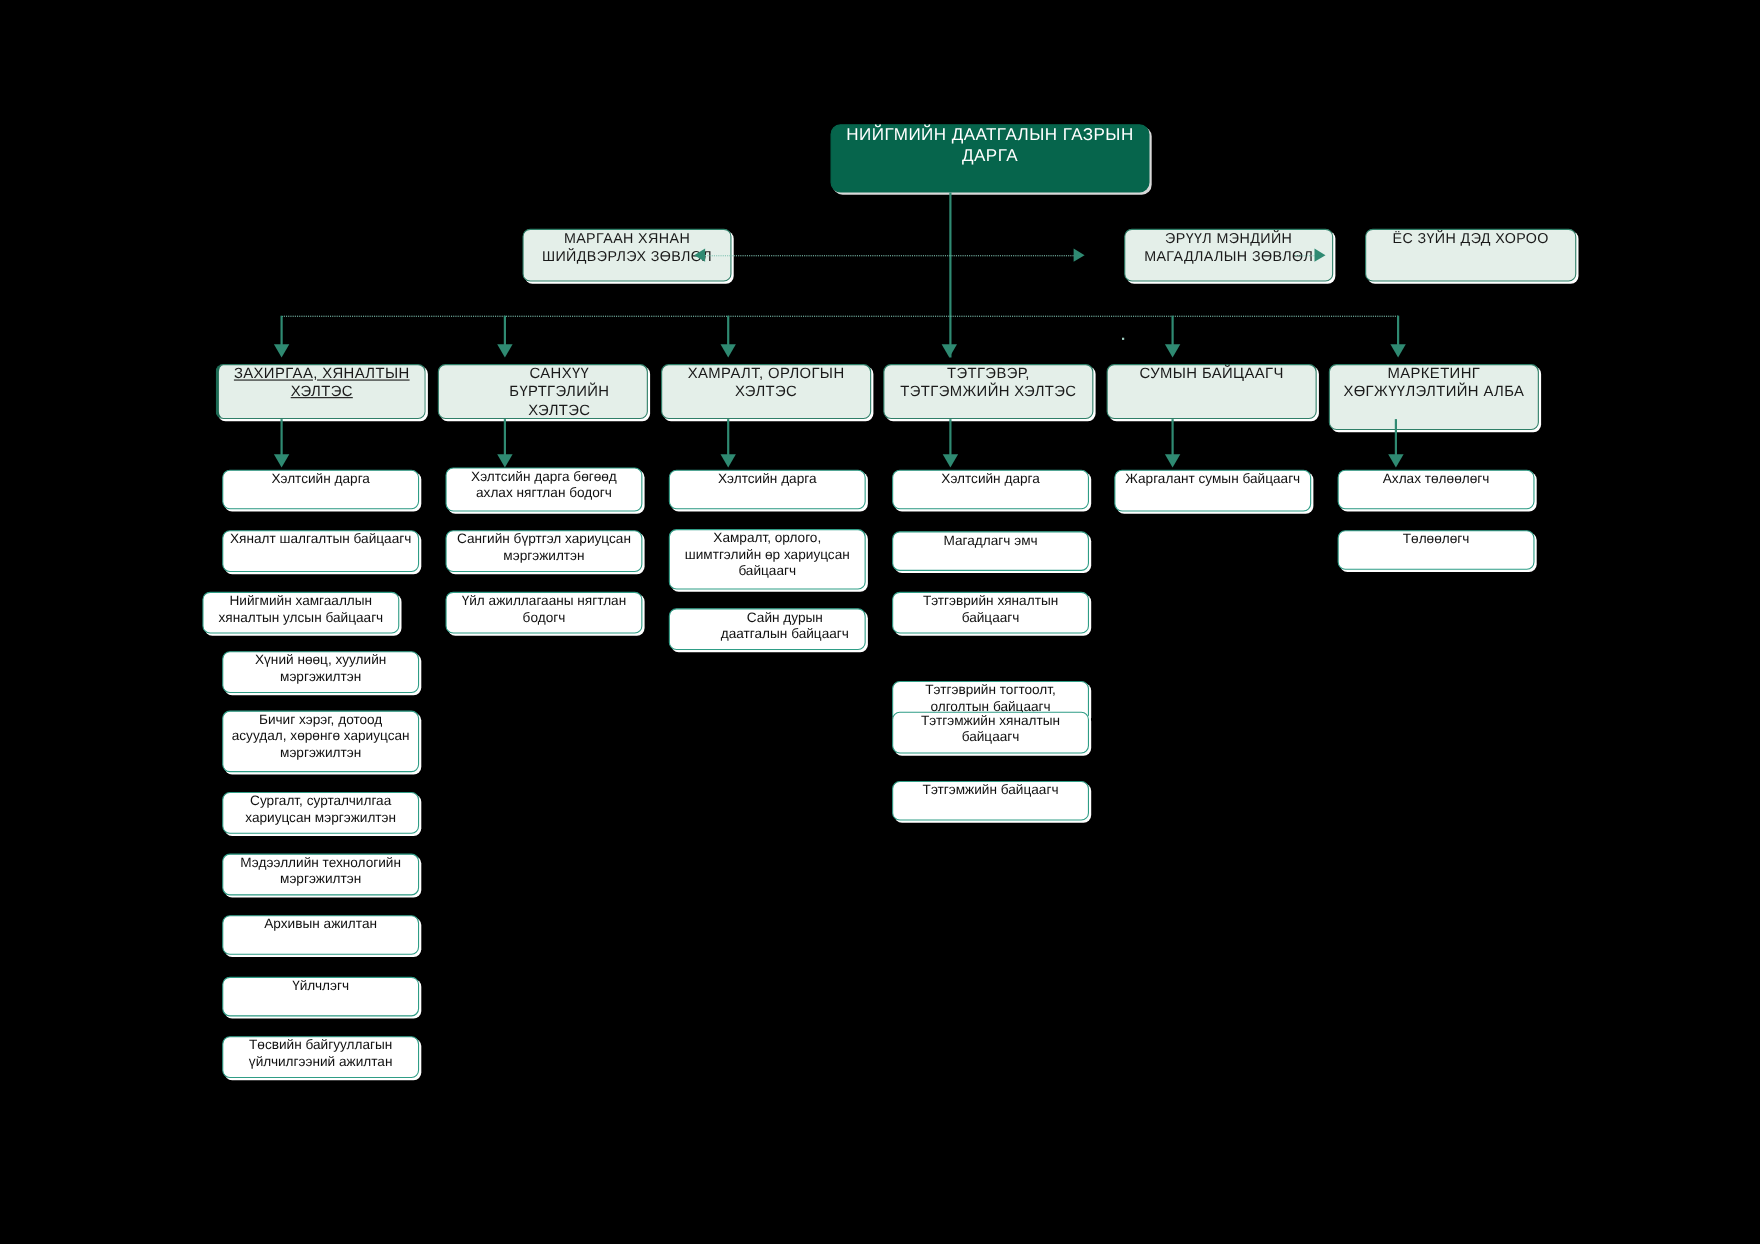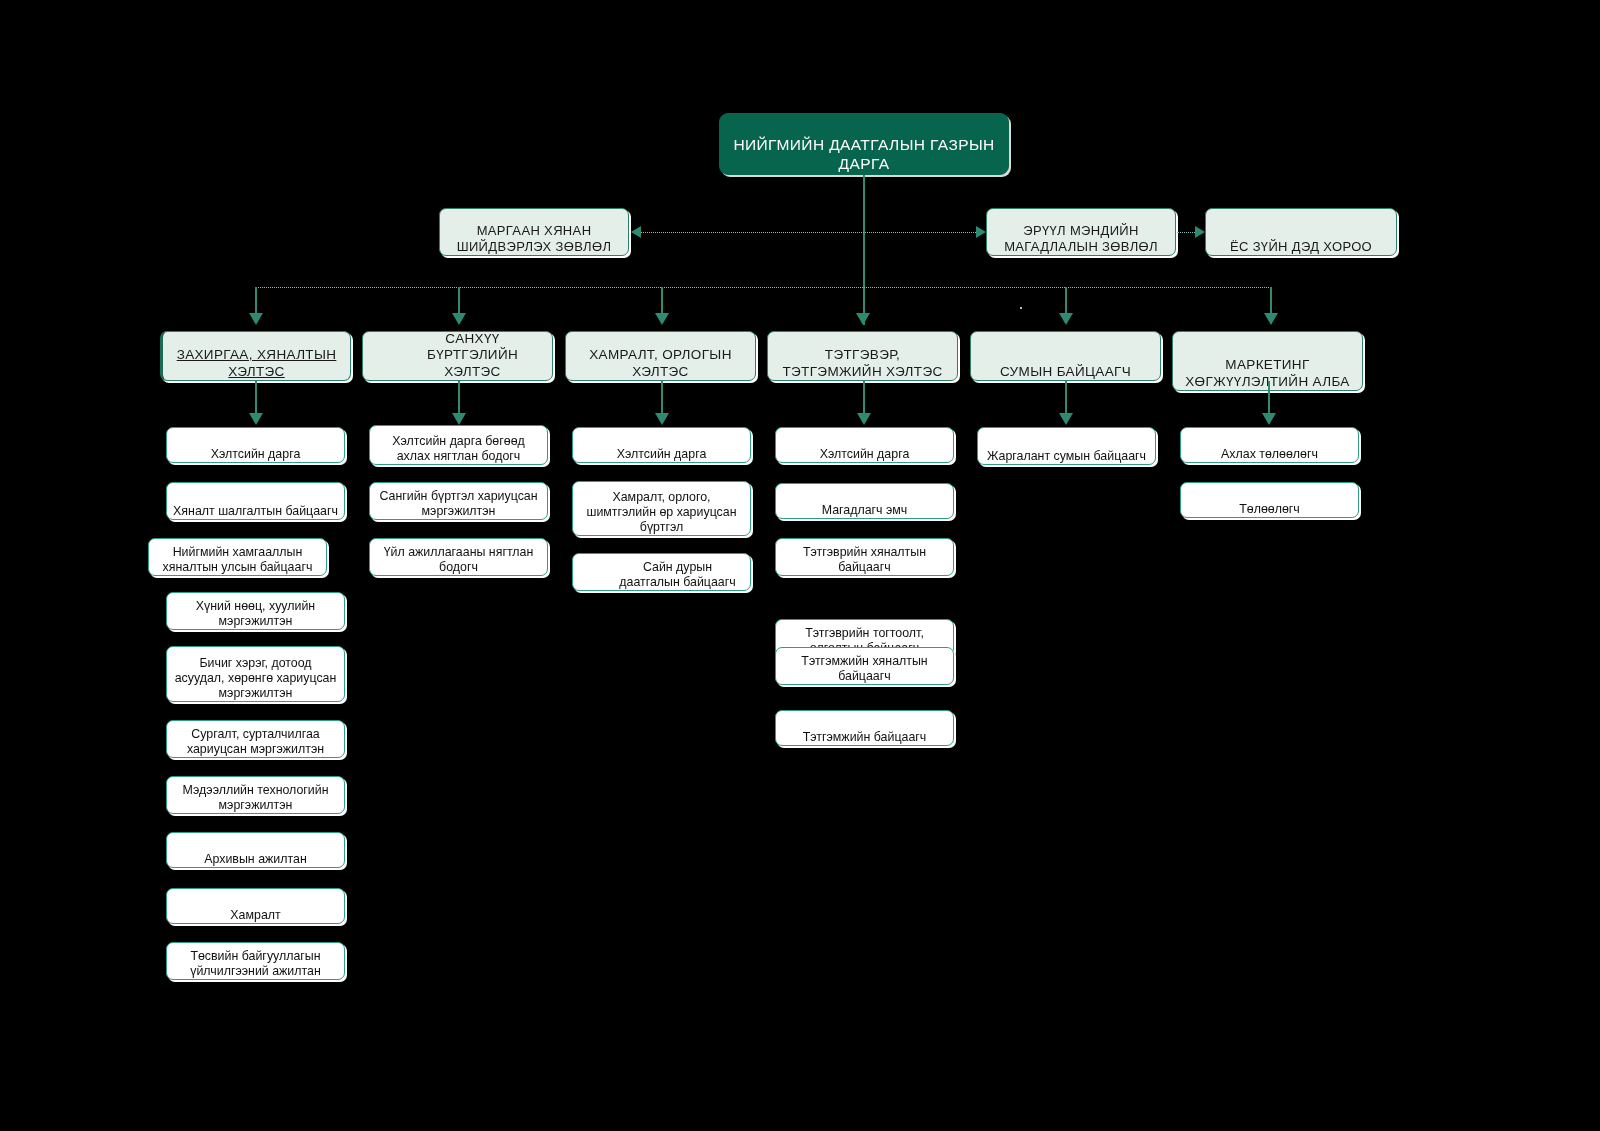--- a/index.html
+++ b/index.html
@@ -3,22 +3,22 @@
 <meta charset="utf-8">
 <style>
   html,body{margin:0;padding:0;background:#000;}
   body{width:1600px;height:1131px;position:relative;overflow:hidden;
        font-family:"Liberation Sans","DejaVu Sans",sans-serif;}
 
   #canvas{position:absolute;inset:0;width:1600px;height:1131px;}
 
   
   .box{position:absolute;box-sizing:border-box;display:flex;
-       align-items:flex-end;justify-content:center;text-align:center;
-       border-radius:7px;line-height:1.22;}
+       align-items:flex-start;justify-content:center;text-align:center;
+       border-radius:7px;line-height:1.22;margin-left:36px;}
 
   .box .lbl{display:block;padding:0 6px;width:100%;}
 
   
   .root{background:#06654c;border:1px solid #06654c;color:#ffffff;
         font-size:15.5px;letter-spacing:.4px;border-radius:9px;
         box-shadow:2px 2px 0 rgba(255,255,255,.85);}
 
   
   .mint{background:#e4efe9;border:1px solid #2f7f68;color:#1a1a1a;
@@ -152,41 +152,41 @@
   <div class="box staff" style="left:166px;top:720px;width:179px;height:38px;">
     <span class="lbl">Сургалт, сурталчилгаа хариуцсан мэргэжилтэн</span>
     </div>
   <div class="box staff" style="left:166px;top:776px;width:179px;height:38px;">
     <span class="lbl">Мэдээллийн технологийн мэргэжилтэн</span>
     </div>
   <div class="box staff" style="left:166px;top:832px;width:179px;height:36px;">
     <span class="lbl">Архивын ажилтан</span>
     </div>
   <div class="box staff" style="left:166px;top:888px;width:179px;height:36px;">
-    <span class="lbl">Хамралт</span>
+    <span class="lbl">Үйлчлэгч</span>
     </div>
   <div class="box staff" style="left:166px;top:942px;width:179px;height:38px;">
     <span class="lbl">Төсвийн байгууллагын үйлчилгээний ажилтан</span>
     </div>
 
   <div class="box staff" style="left:369px;top:425px;width:179px;height:40px;">
     <span class="lbl">Хэлтсийн дарга бөгөөд ахлах нягтлан бодогч</span>
     </div>
   <div class="box staff" style="left:369px;top:482px;width:179px;height:38px;">
     <span class="lbl">Сангийн бүртгэл хариуцсан мэргэжилтэн</span>
     </div>
   <div class="box staff" style="left:369px;top:538px;width:179px;height:38px;">
     <span class="lbl">Үйл ажиллагааны нягтлан бодогч</span>
     </div>
 
   <div class="box staff" style="left:572px;top:427px;width:179px;height:36px;">
     <span class="lbl">Хэлтсийн дарга</span>
     </div>
   <div class="box staff" style="left:572px;top:481px;width:179px;height:55px;">
-    <span class="lbl">Хамралт, орлого, шимтгэлийн өр хариуцсан бүртгэл</span>
+    <span class="lbl">Хамралт, орлого, шимтгэлийн өр хариуцсан байцаагч</span>
     </div>
   <div class="box staff" style="left:572px;top:553px;width:179px;height:38px;padding-left:32px;">
     <span class="lbl">Сайн дурын даатгалын байцаагч</span>
     </div>
 
   <div class="box staff" style="left:775px;top:427px;width:179px;height:36px;">
     <span class="lbl">Хэлтсийн дарга</span>
     </div>
   <div class="box staff" style="left:775px;top:483px;width:179px;height:36px;">
     <span class="lbl">Магадлагч эмч</span>

